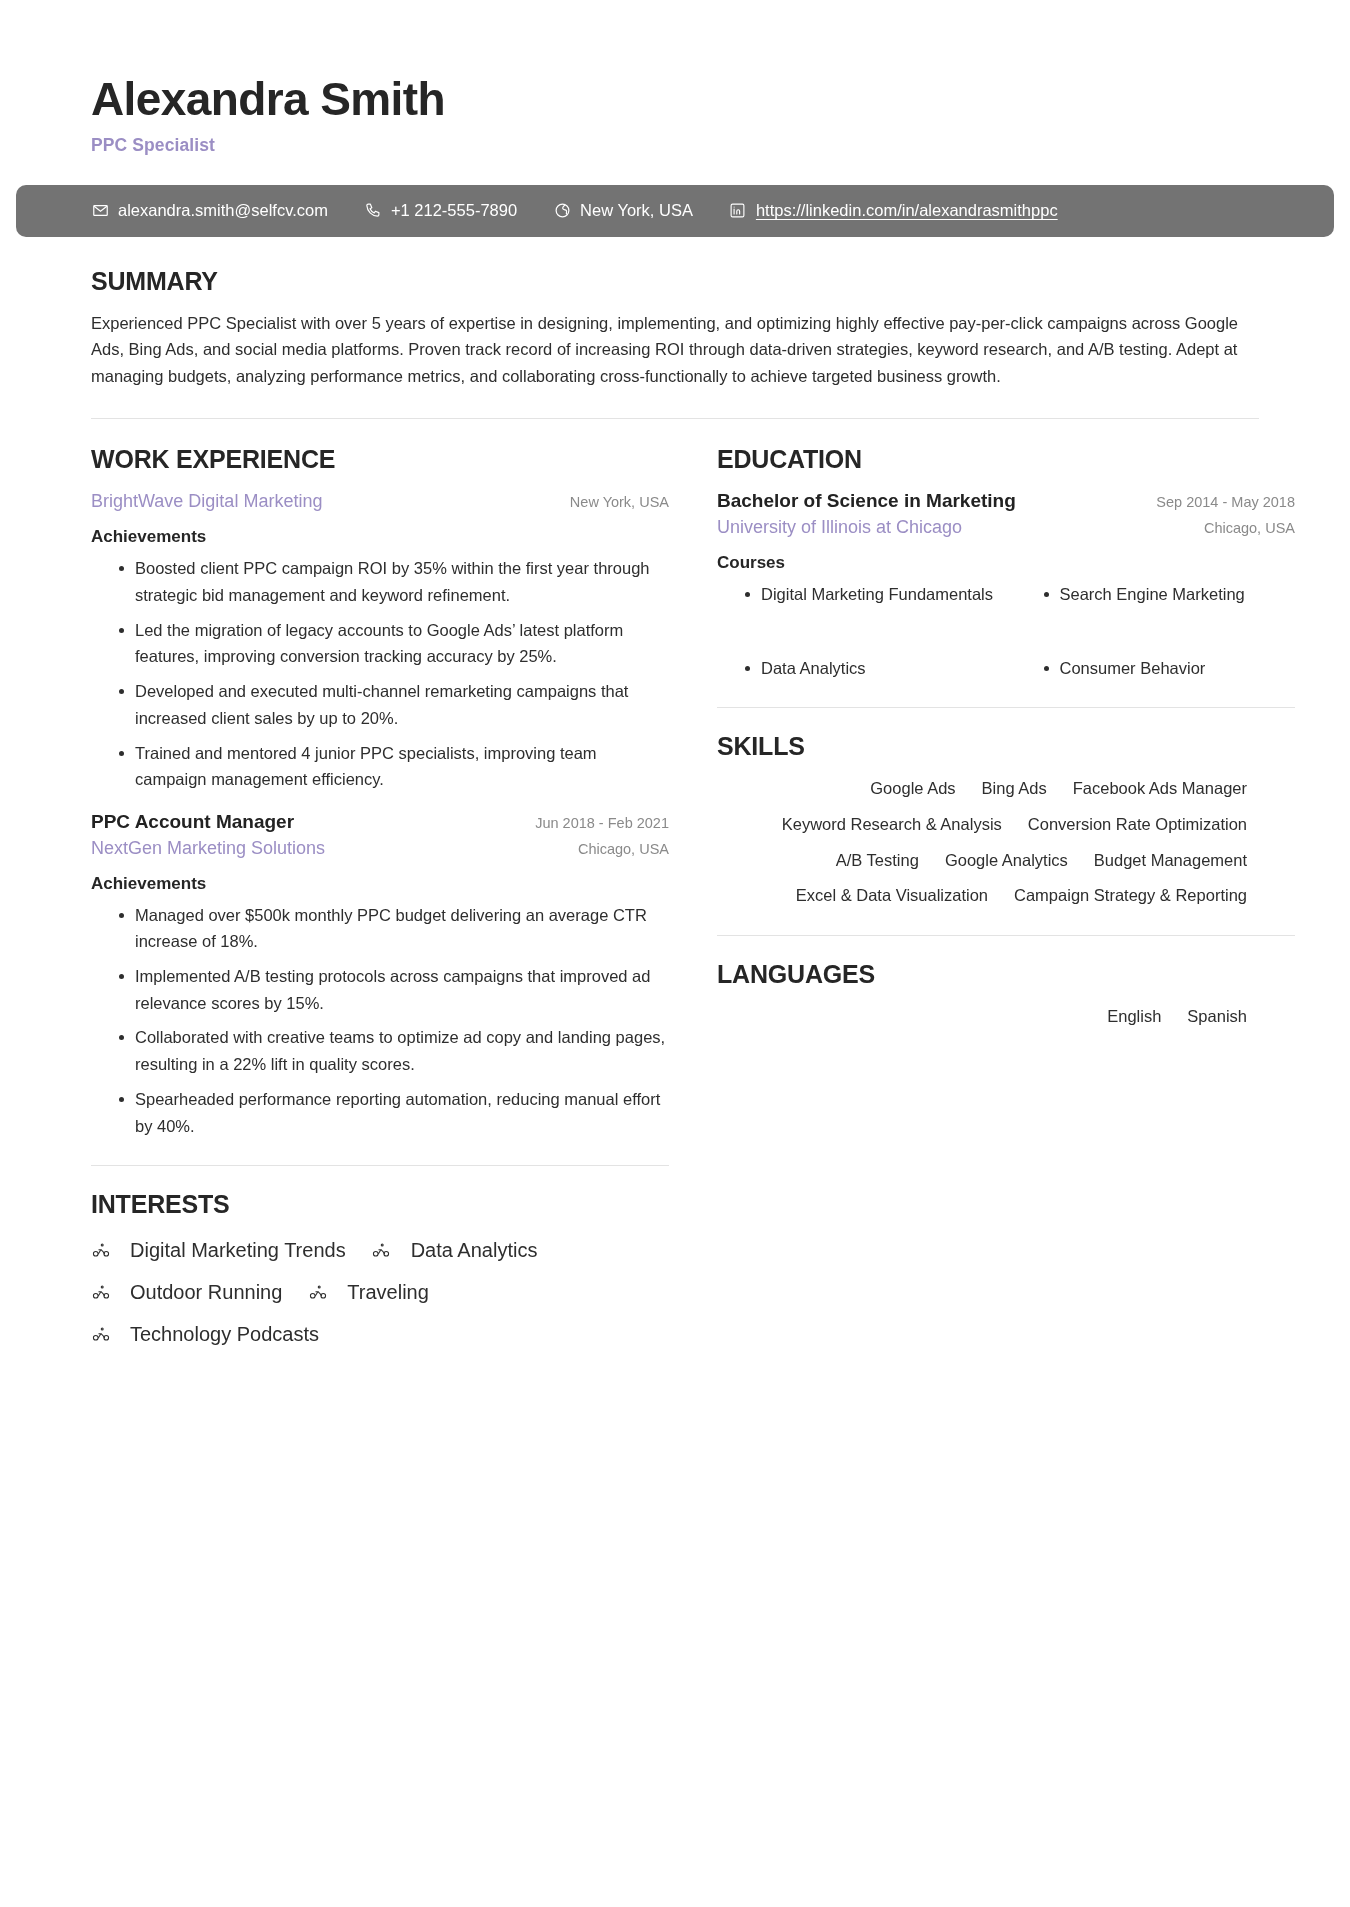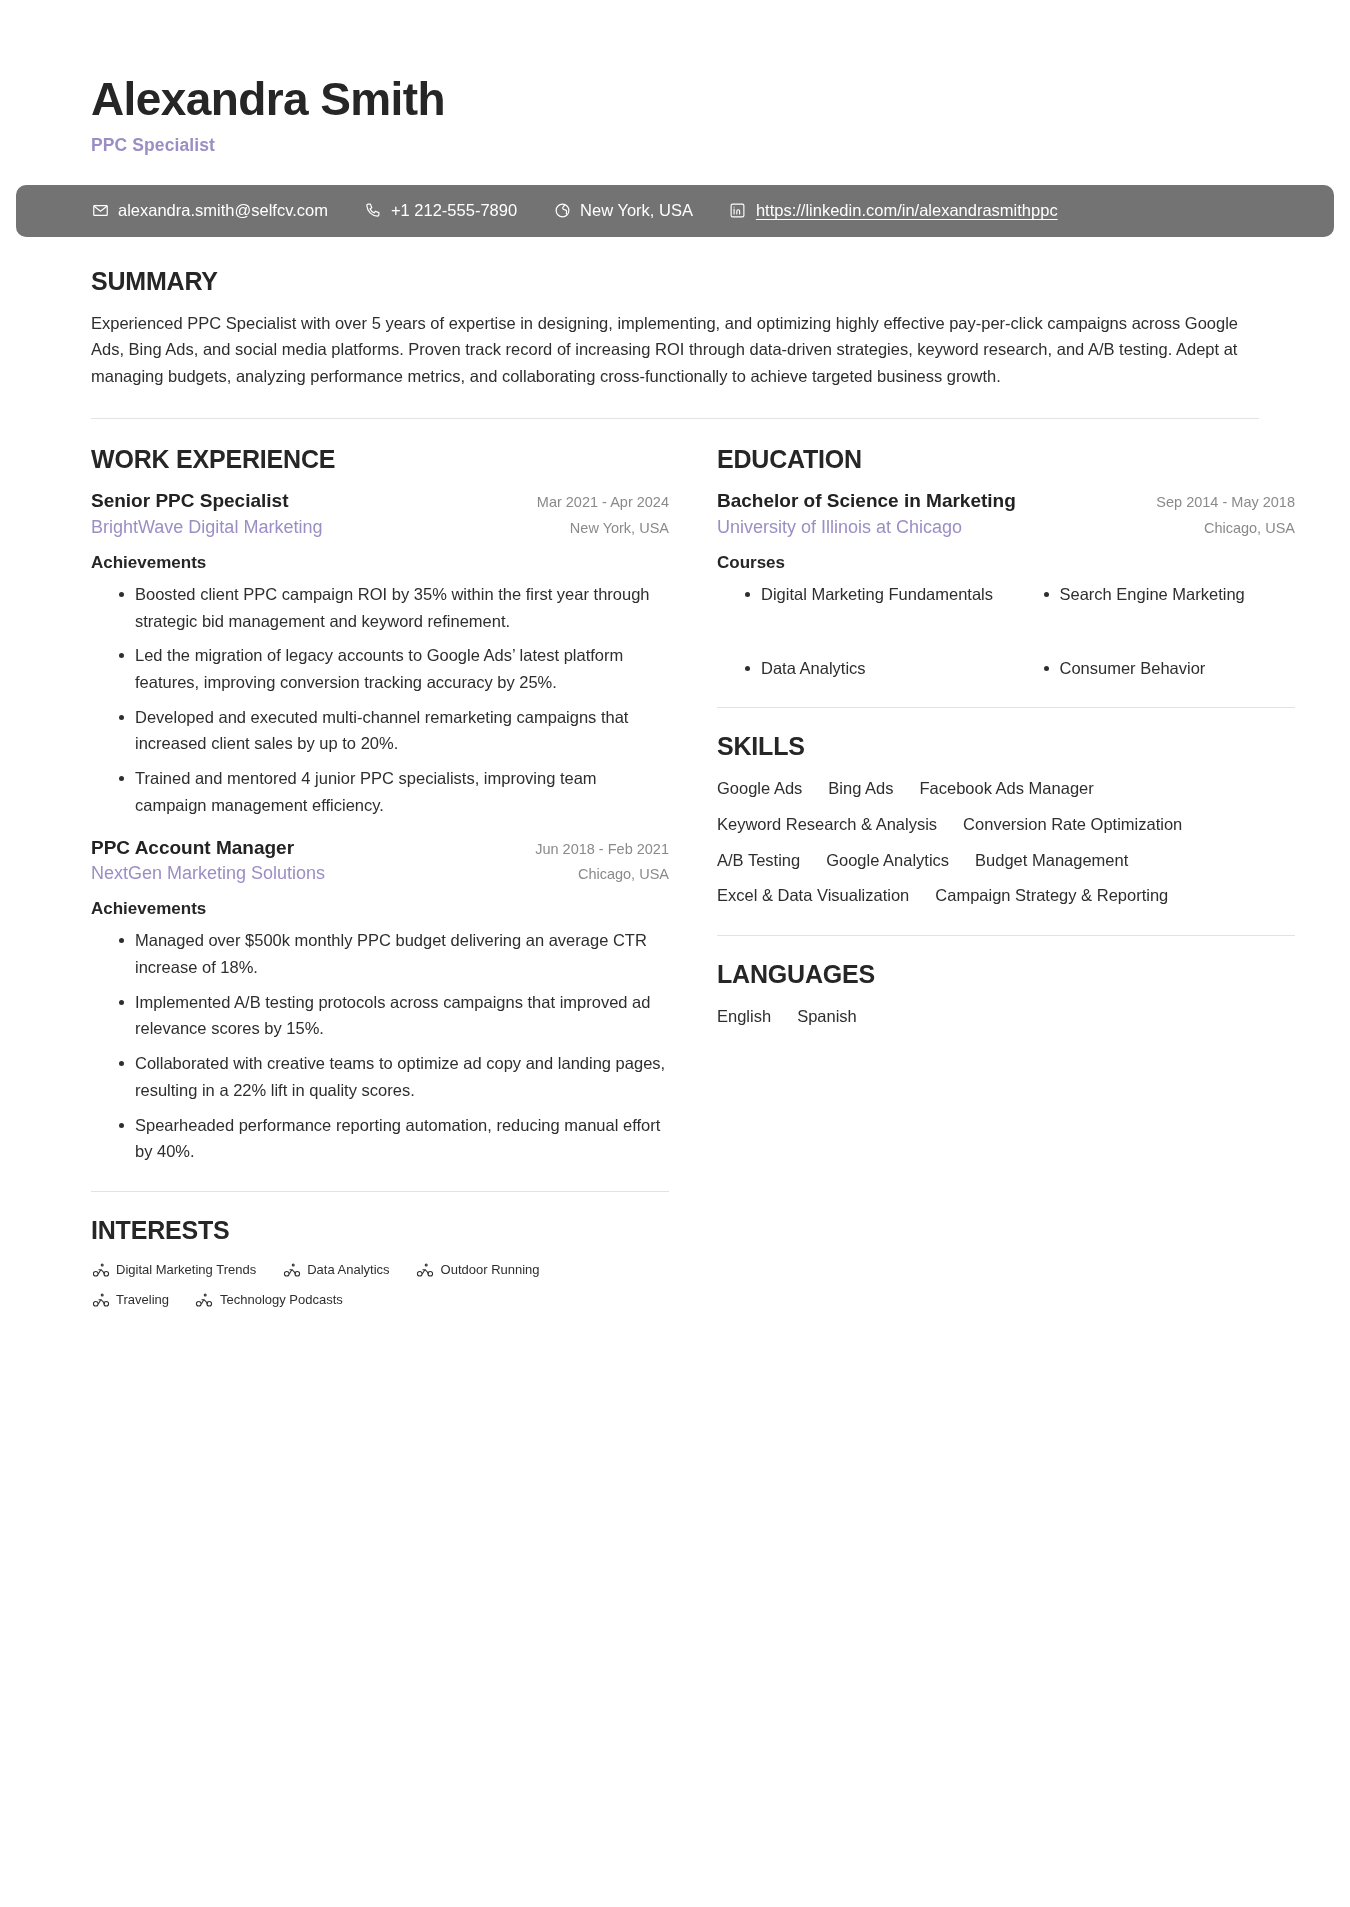--- a/index.html
+++ b/index.html
@@ -195,41 +195,42 @@
     background: #2e2e2e;
   }
 
   
   .inline-list {
     display: flex;
     flex-wrap: wrap;
     column-gap: 26px;
     row-gap: 9px;
     max-width: 530px;
+    justify-content: flex-end;
   }
   .inline-item {
     font-size: 16.5px;
     line-height: 1.62;
     color: #2e2e2e;
     white-space: nowrap;
   }
 
   
   .interests-list {
     display: flex;
     flex-wrap: wrap;
     column-gap: 26px;
     row-gap: 8px;
     max-width: 470px;
   }
   .interest-item {
     display: flex;
     align-items: center;
-    gap: 6px;
-    font-size: 13px;
+    gap: 20px;
+    font-size: 20px;
     line-height: 1.7;
     color: #2e2e2e;
     white-space: nowrap;
   }
   .interest-item .ic {
     display: inline-flex;
     width: 19px;
     height: 19px;
     flex: 0 0 auto;
     align-items: center;
@@ -298,24 +299,20 @@
   <div class="divider"></div>
 
   <div class="columns">
 
     <div class="col-left">
 
       <div>
         <div class="section-title">WORK EXPERIENCE</div>
         <div id="work-entries">
             <div class="entry">
-              <div class="entry-row">
-                <div class="entry-role">Senior PPC Specialist</div>
-                <div class="entry-meta">Mar 2021 - Apr 2024</div>
-              </div>
               <div class="entry-row">
                 <div class="entry-org">BrightWave Digital Marketing</div>
                 <div class="entry-meta">New York, USA</div>
               </div>
               <div class="entry-sub">Achievements</div>
               <ul class="bullets">
                 <li>Boosted client PPC campaign ROI by 35% within the first year through strategic bid management and keyword refinement.</li>
                 <li>Led the migration of legacy accounts to Google Ads’ latest platform features, improving conversion tracking accuracy by 25%.</li>
                 <li>Developed and executed multi-channel remarketing campaigns that increased client sales by up to 20%.</li>
                 <li>Trained and mentored 4 junior PPC specialists, improving team campaign management efficiency.</li>

